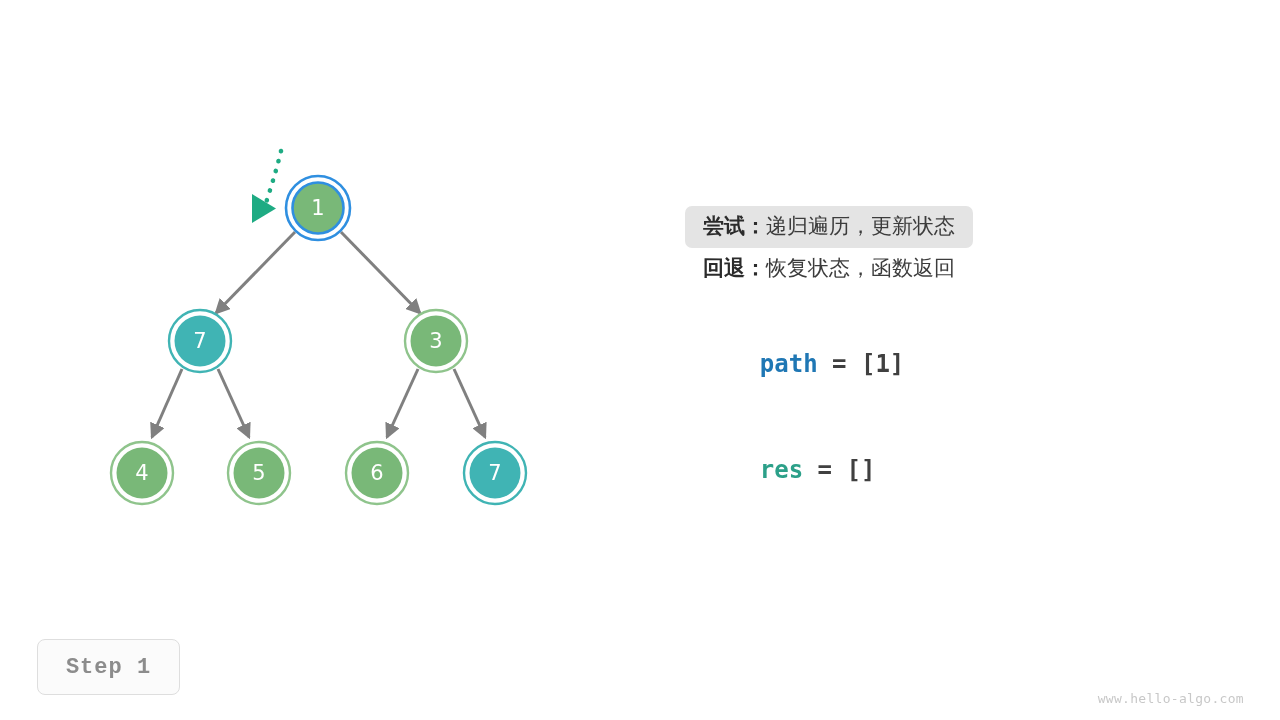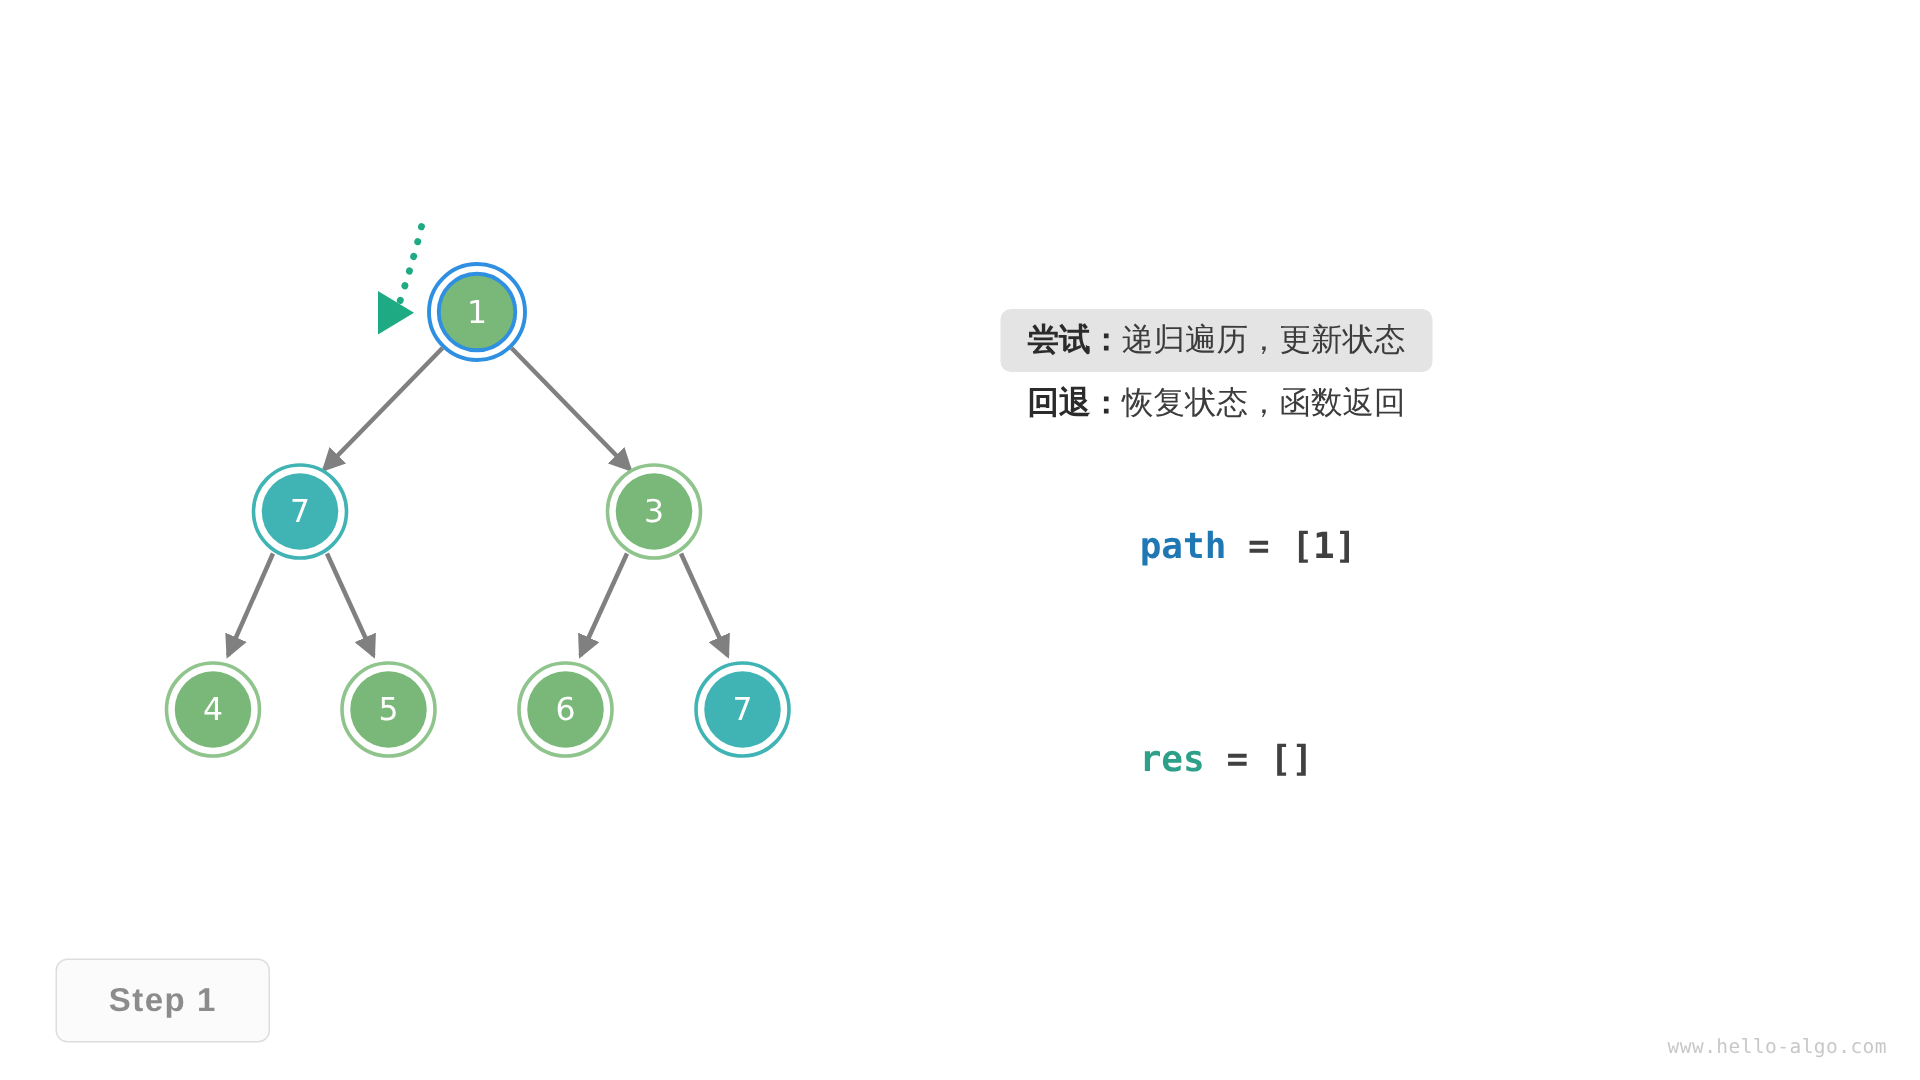--- a/index.html
+++ b/index.html
@@ -31,21 +31,21 @@
   }
   .node-label {
     font-family: "DejaVu Sans", sans-serif;
     font-size: 21px;
     fill: #ffffff;
   }
 
   
   #info-panel {
     position: absolute;
-    left: 667px;
+    left: 685px;
     top: 206px;
     width: 560px;
   }
   .hl-row {
     background: #e4e4e4;
     border-radius: 7px;
     padding: 9px 18px 11px 18px;
     display: inline-block;
     box-sizing: border-box;
   }
@@ -77,21 +77,21 @@
     line-height: 1;
   }
   #path-row {
     position: absolute;
     left: 702px;
     top: 328px;
   }
   #res-row {
     position: absolute;
     left: 702px;
-    top: 470px;
+    top: 434px;
   }
   .var-path { color: #1f77b4; margin-top: 45px; }
   .var-res  { color: #2ca089; }
   .code-rest {
     color: #404040;
     font-weight: bold;
   }
 
   
   #step-badge {
@@ -102,31 +102,31 @@
     height: 56px;
     border: 1px solid #dedede;
     border-radius: 8px;
     background: #fbfbfb;
     display: flex;
     align-items: center;
     justify-content: center;
     box-sizing: border-box;
   }
   #step-badge .step-text {
-    font-family: Liberation Sans, sans-serif;
+    font-family: Liberation Mono, monospace;
     font-size: 22px;
     font-weight: bold;
     color: #8c8c8c;
     letter-spacing: 1px;
   }
 
   
   #watermark {
     position: absolute;
-    right: 22px;
+    right: 36px;
     bottom: 14px;
     font-family: "DejaVu Sans Mono", monospace;
     font-size: 13px;
     color: #c8c8c8;
     letter-spacing: 0.3px;
   }
 </style>
 </head>
 <body>
 

